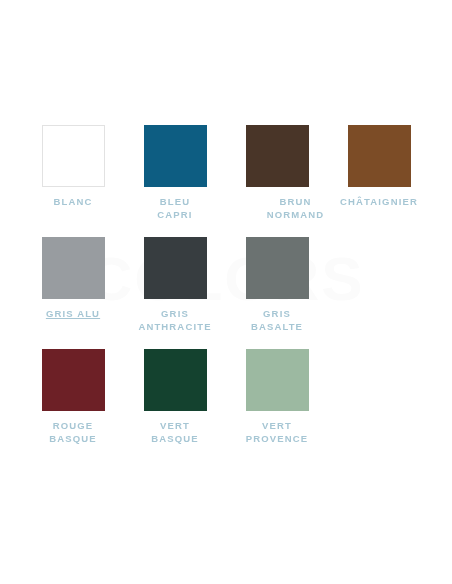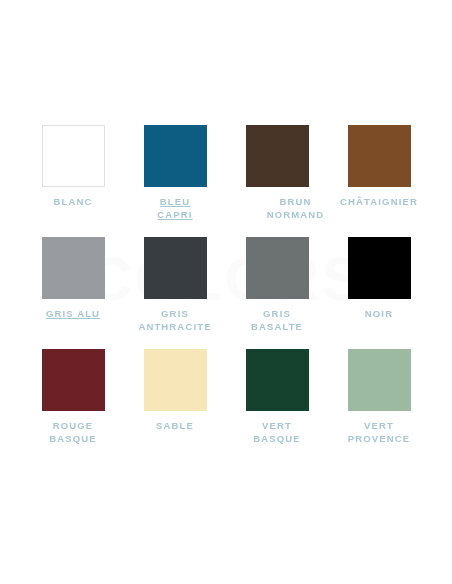--- a/index.html
+++ b/index.html
@@ -101,21 +101,21 @@
 
   <div class="grid">
 
     <div class="row">
       <div class="cell">
         <div class="swatch bordered" style="background-color: rgb(255, 255, 255); border: 1px solid rgb(226, 226, 226);"></div>
         <div class="label" style="color: rgb(166, 198, 212);">BLANC</div>
       </div>
       <div class="cell">
         <div class="swatch" style="background-color: rgb(13, 93, 130);"></div>
-        <div class="label" style="color: rgb(166, 198, 212); text-decoration: underline;">BLEU
+        <div class="label" style="color: rgb(166, 198, 212);">BLEU
 CAPRI</div>
       </div>
       <div class="cell">
         <div class="swatch" style="background-color: rgb(73, 53, 40);"></div>
         <div class="label" style="color: rgb(166, 198, 212); margin-left: 37px;">BRUN
 NORMAND</div>
       </div>
       <div class="cell">
         <div class="swatch" style="background-color: rgb(124, 76, 38);"></div>
         <div class="label" style="color: rgb(166, 198, 212); text-align: center;">CHÂTAIGNIER</div>
@@ -130,35 +130,27 @@
       <div class="cell">
         <div class="swatch" style="background-color: rgb(55, 61, 64);"></div>
         <div class="label" style="color: rgb(166, 198, 212);">GRIS
 ANTHRACITE</div>
       </div>
       <div class="cell">
         <div class="swatch" style="background-color: rgb(107, 114, 113);"></div>
         <div class="label" style="color: rgb(166, 198, 212);">GRIS
 BASALTE</div>
       </div>
-      <div class="cell">
-        <div class="swatch" style="background-color: rgb(0, 0, 0);"></div>
-        <div class="label" style="color: rgb(166, 198, 212);">NOIR</div>
-      </div>
     </div>
 
     <div class="row">
       <div class="cell">
         <div class="swatch" style="background-color: rgb(109, 32, 38);"></div>
         <div class="label" style="color: rgb(166, 198, 212); text-align: center;">ROUGE
 BASQUE</div>
-      </div>
-      <div class="cell">
-        <div class="swatch" style="background-color: rgb(247, 230, 184);"></div>
-        <div class="label" style="color: rgb(166, 198, 212);">SABLE</div>
       </div>
       <div class="cell">
         <div class="swatch" style="background-color: rgb(20, 66, 47);"></div>
         <div class="label" style="color: rgb(166, 198, 212);">VERT
 BASQUE</div>
       </div>
       <div class="cell">
         <div class="swatch" style="background-color: rgb(156, 185, 161);"></div>
         <div class="label" style="color: rgb(166, 198, 212);">VERT
 PROVENCE</div>

